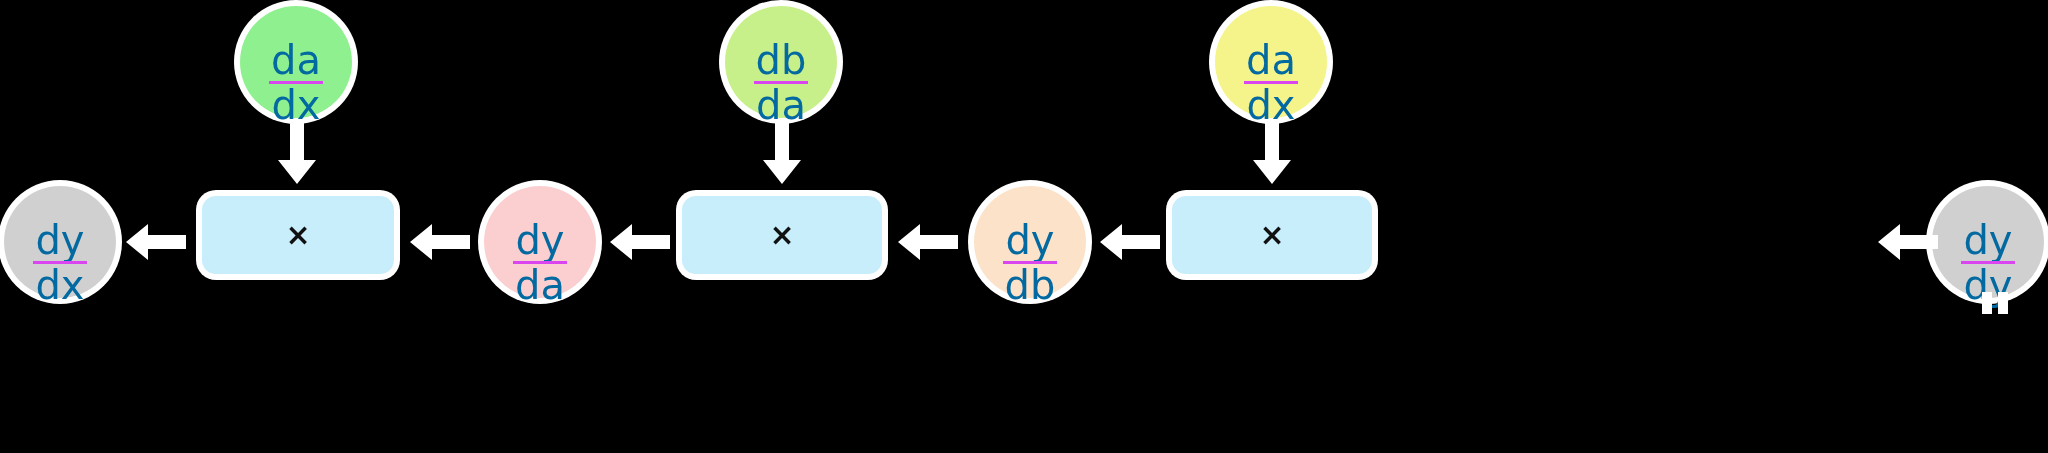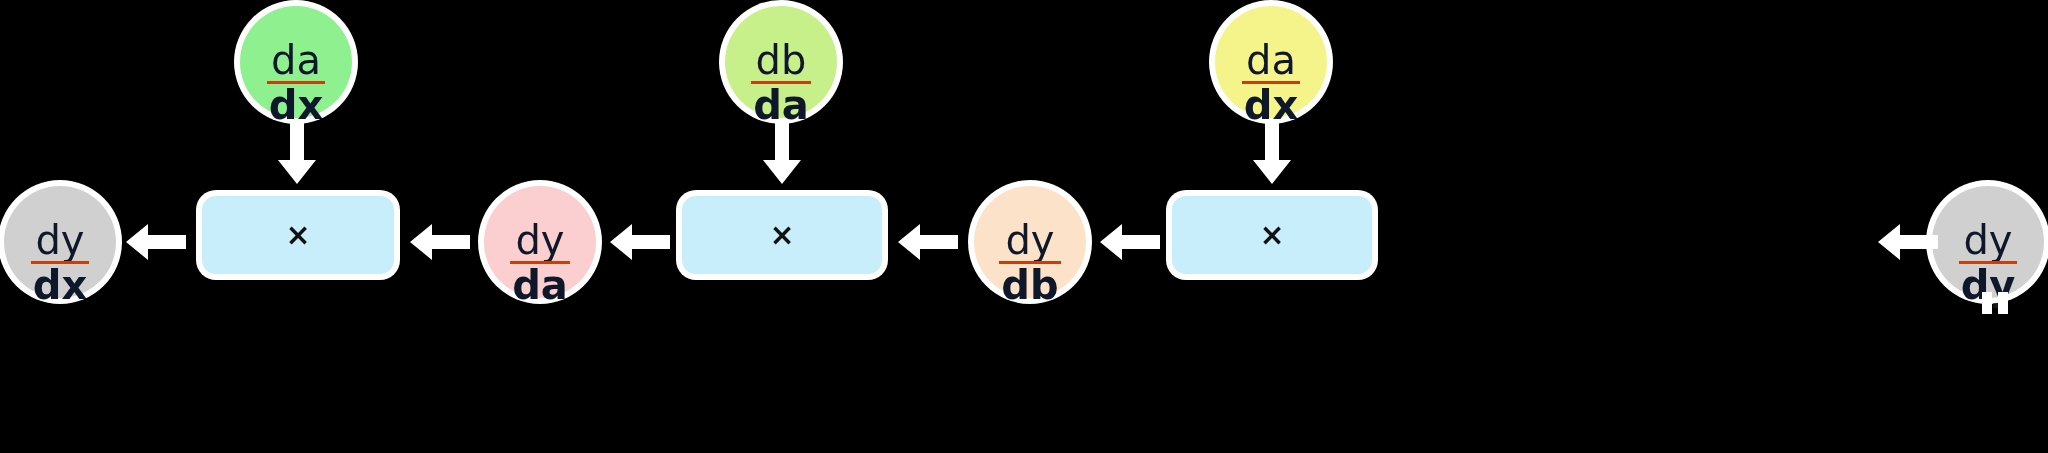--- a/index.html
+++ b/index.html
@@ -22,34 +22,33 @@
     background: #000000;
   }
 
   
   .frac {
     display: inline-flex;
     flex-direction: column;
     align-items: center;
     justify-content: center;
     line-height: 1.0;
-    color: #0f172a;
+    color: #0369a1;
     font-family: "DejaVu Sans", "Liberation Sans", sans-serif;
     font-weight: 400;
     margin-top: 40px;
   }
   .frac .num {
     display: block;
     padding: 0 2px 1px 2px;
   }
   .frac .den {
     display: block;
     padding: 1px 2px 0 2px;
-    border-top: 3px solid #c2410c;
-    font-weight: bold;
+    border-top: 3px solid #d946ef;
   }
 
   
   .node-circle {
     position: absolute;
     border-radius: 50%;
     display: flex;
     align-items: center;
     justify-content: center;
     box-shadow: 0 0 0 6px #ffffff;

